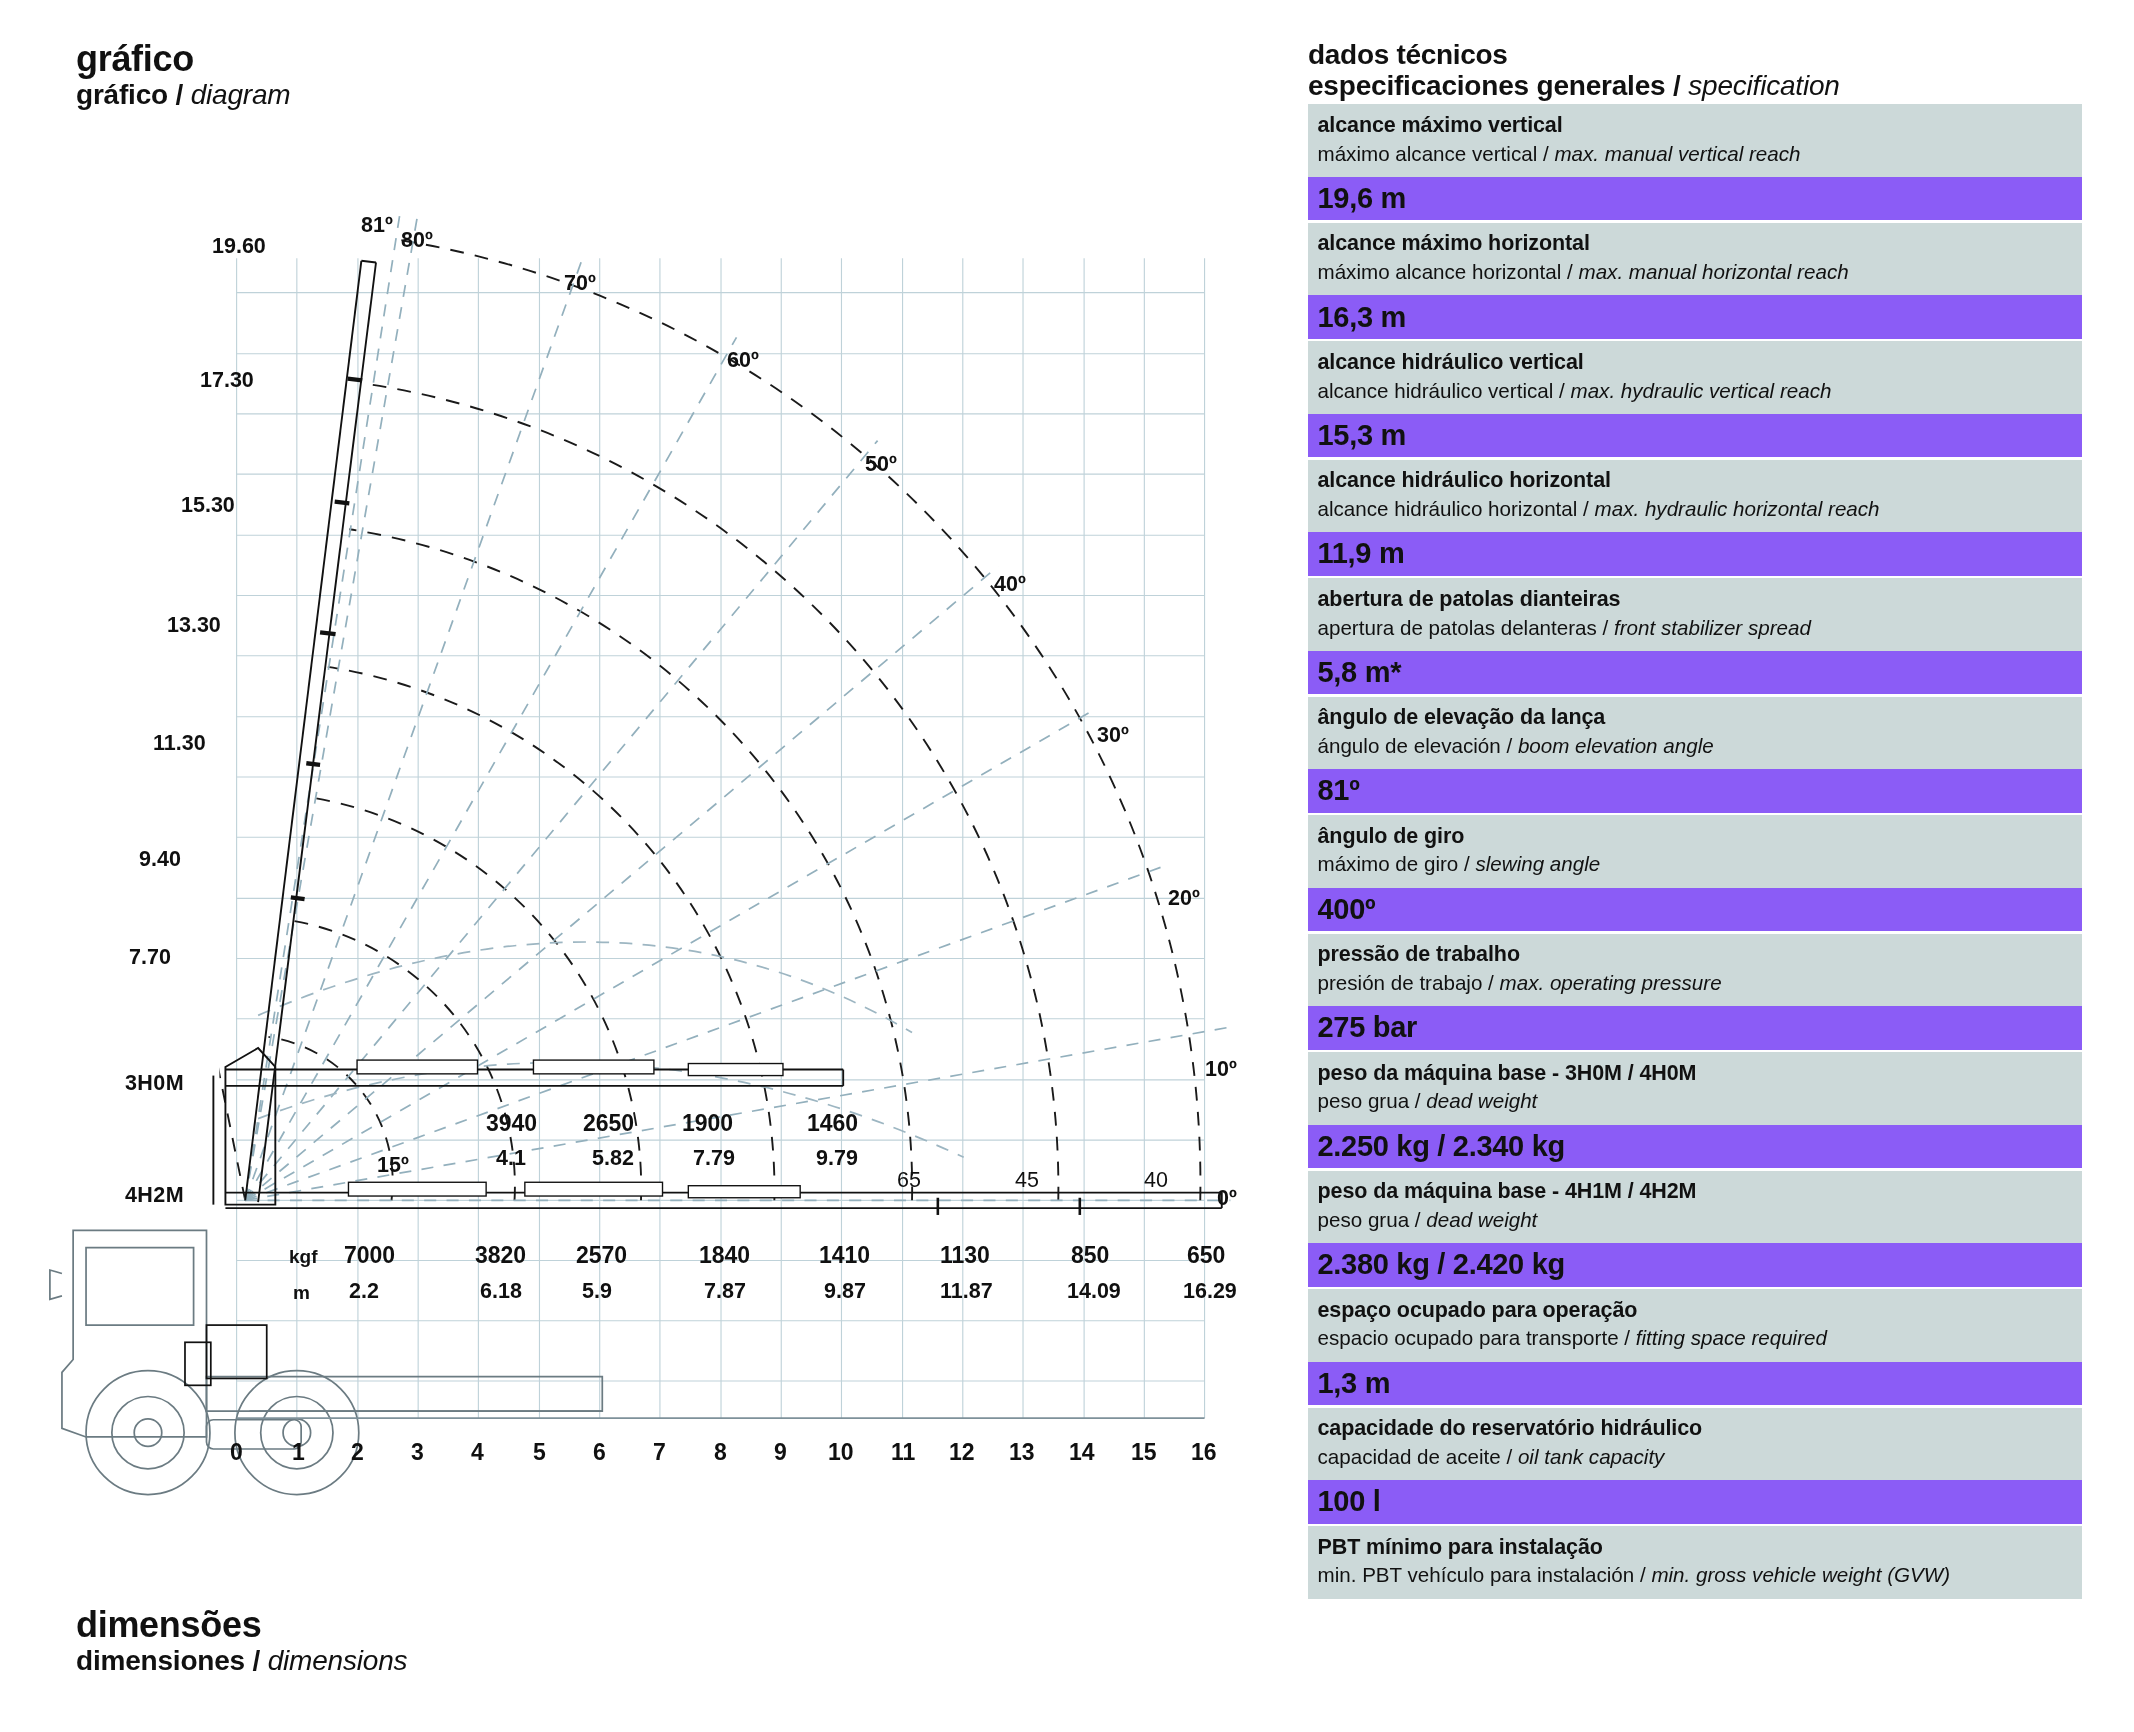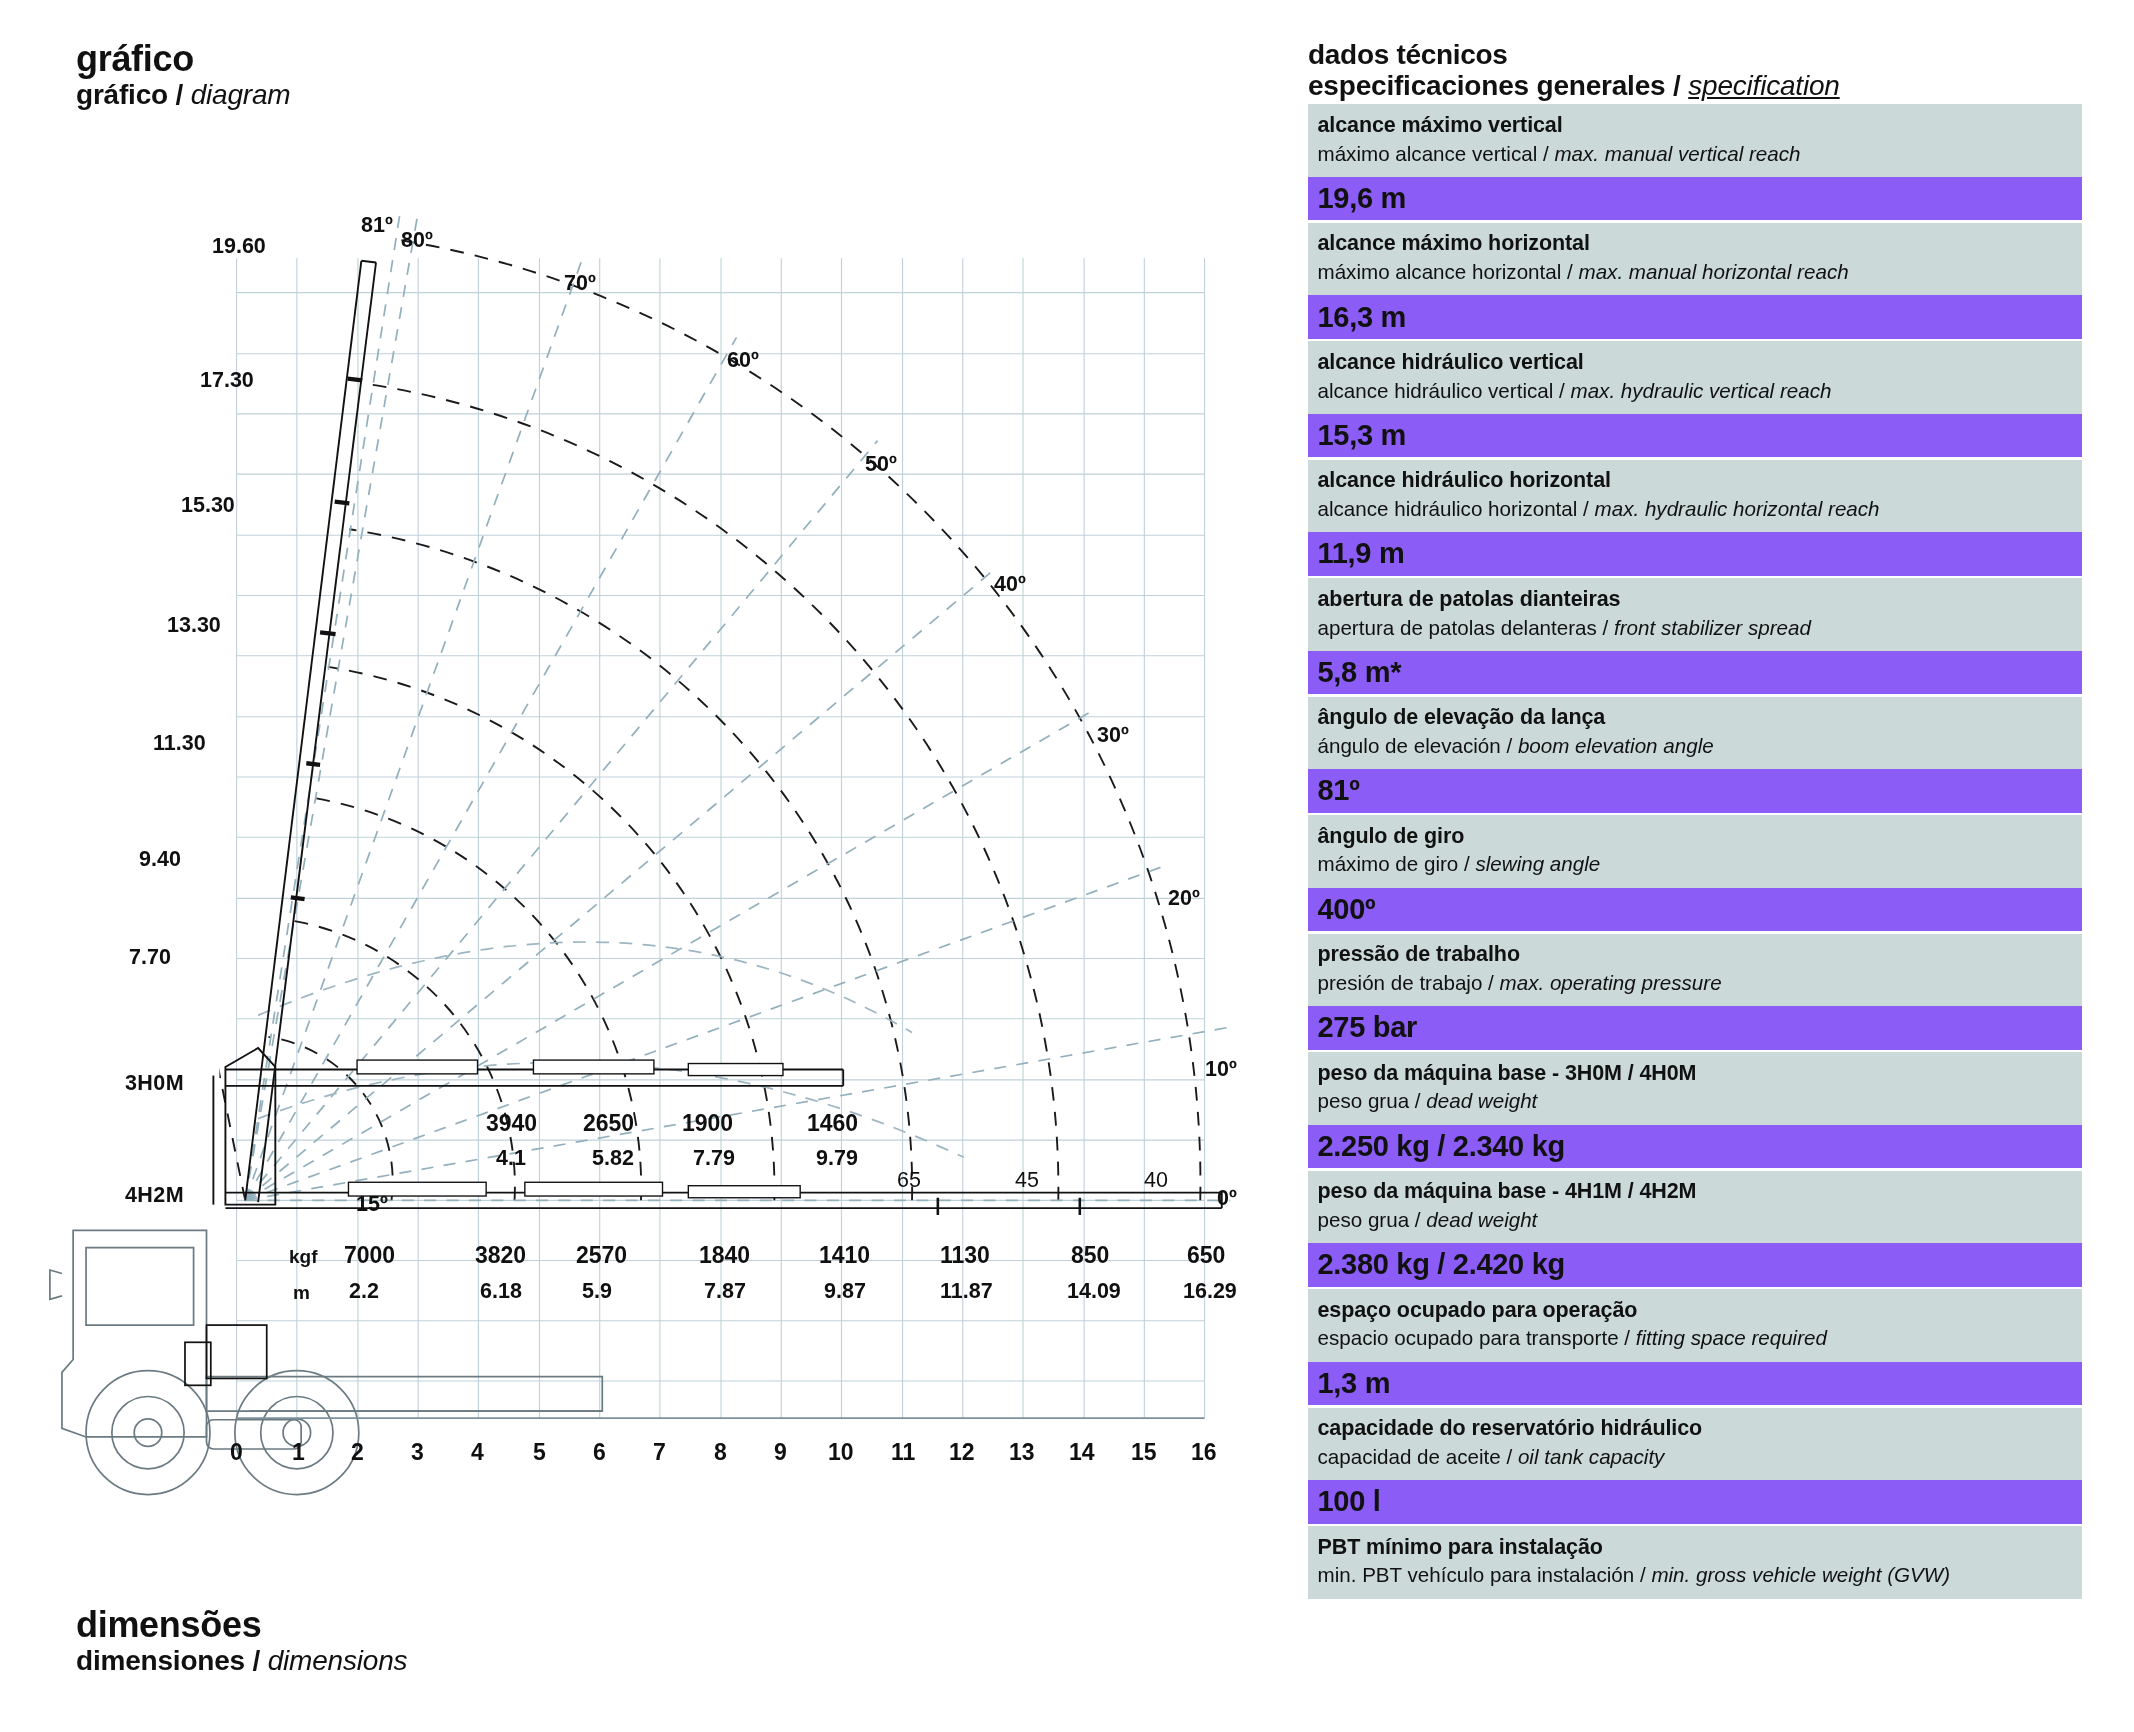--- a/index.html
+++ b/index.html
@@ -79,21 +79,21 @@
   #spec-heading .line1 {
     font-size: 28px;
     font-weight: bold;
     letter-spacing: -0.3px;
   }
   #spec-heading .line2 {
     font-size: 28px;
     font-weight: bold;
     letter-spacing: -0.2px;
   }
-  #spec-heading .line2 .en { font-weight: normal; font-style: italic; text-decoration: underline; }
+  #spec-heading .line2 .en { font-weight: normal; font-style: italic; }
 
   .spec-row { margin-top: 2.6px; }
   .spec-labels {
     background: #ccd9d9;
     padding: 7.7px 9.5px 9.5px 9.5px;
   }
   .spec-pt {
     font-size: 21.5px;
     font-weight: bold;
     letter-spacing: -0.1px;
@@ -283,21 +283,21 @@
   <div class="c-lbl angle-lbl" style="left:361px; top:213px;">81º</div>
   <div class="c-lbl angle-lbl" style="left:401px; top:228px;">80º</div>
   <div class="c-lbl angle-lbl" style="left:564px; top:271px;">70º</div>
   <div class="c-lbl angle-lbl" style="left:727px; top:348px;">60º</div>
   <div class="c-lbl angle-lbl" style="left:865px; top:452px;">50º</div>
   <div class="c-lbl angle-lbl" style="left:994px; top:572px;">40º</div>
   <div class="c-lbl angle-lbl" style="left:1097px; top:723px;">30º</div>
   <div class="c-lbl angle-lbl" style="left:1168px; top:886px;">20º</div>
   <div class="c-lbl angle-lbl" style="left:1205px; top:1057px;">10º</div>
   <div class="c-lbl angle-lbl" style="left:1217px; top:1186px;">0º</div>
-  <div class="c-lbl angle-lbl" style="left:356px; top:1153px;margin-top:39px;">15º</div>
+  <div class="c-lbl angle-lbl" style="left:377px; top:1153px;">15º</div>
 
   <div class="c-lbl cfg-lbl" style="left:125px; top:1071px;">3H0M</div>
   <div class="c-lbl cfg-lbl" style="left:125px; top:1183px;">4H2M</div>
 
   <div class="c-lbl load-val" style="left:486px; top:1110px;">3940</div>
   <div class="c-lbl load-val" style="left:583px; top:1110px;">2650</div>
   <div class="c-lbl load-val" style="left:682px; top:1110px;">1900</div>
   <div class="c-lbl load-val" style="left:807px; top:1110px;">1460</div>
 
   <div class="c-lbl dist-val" style="left:496px; top:1146px;">4.1</div>

